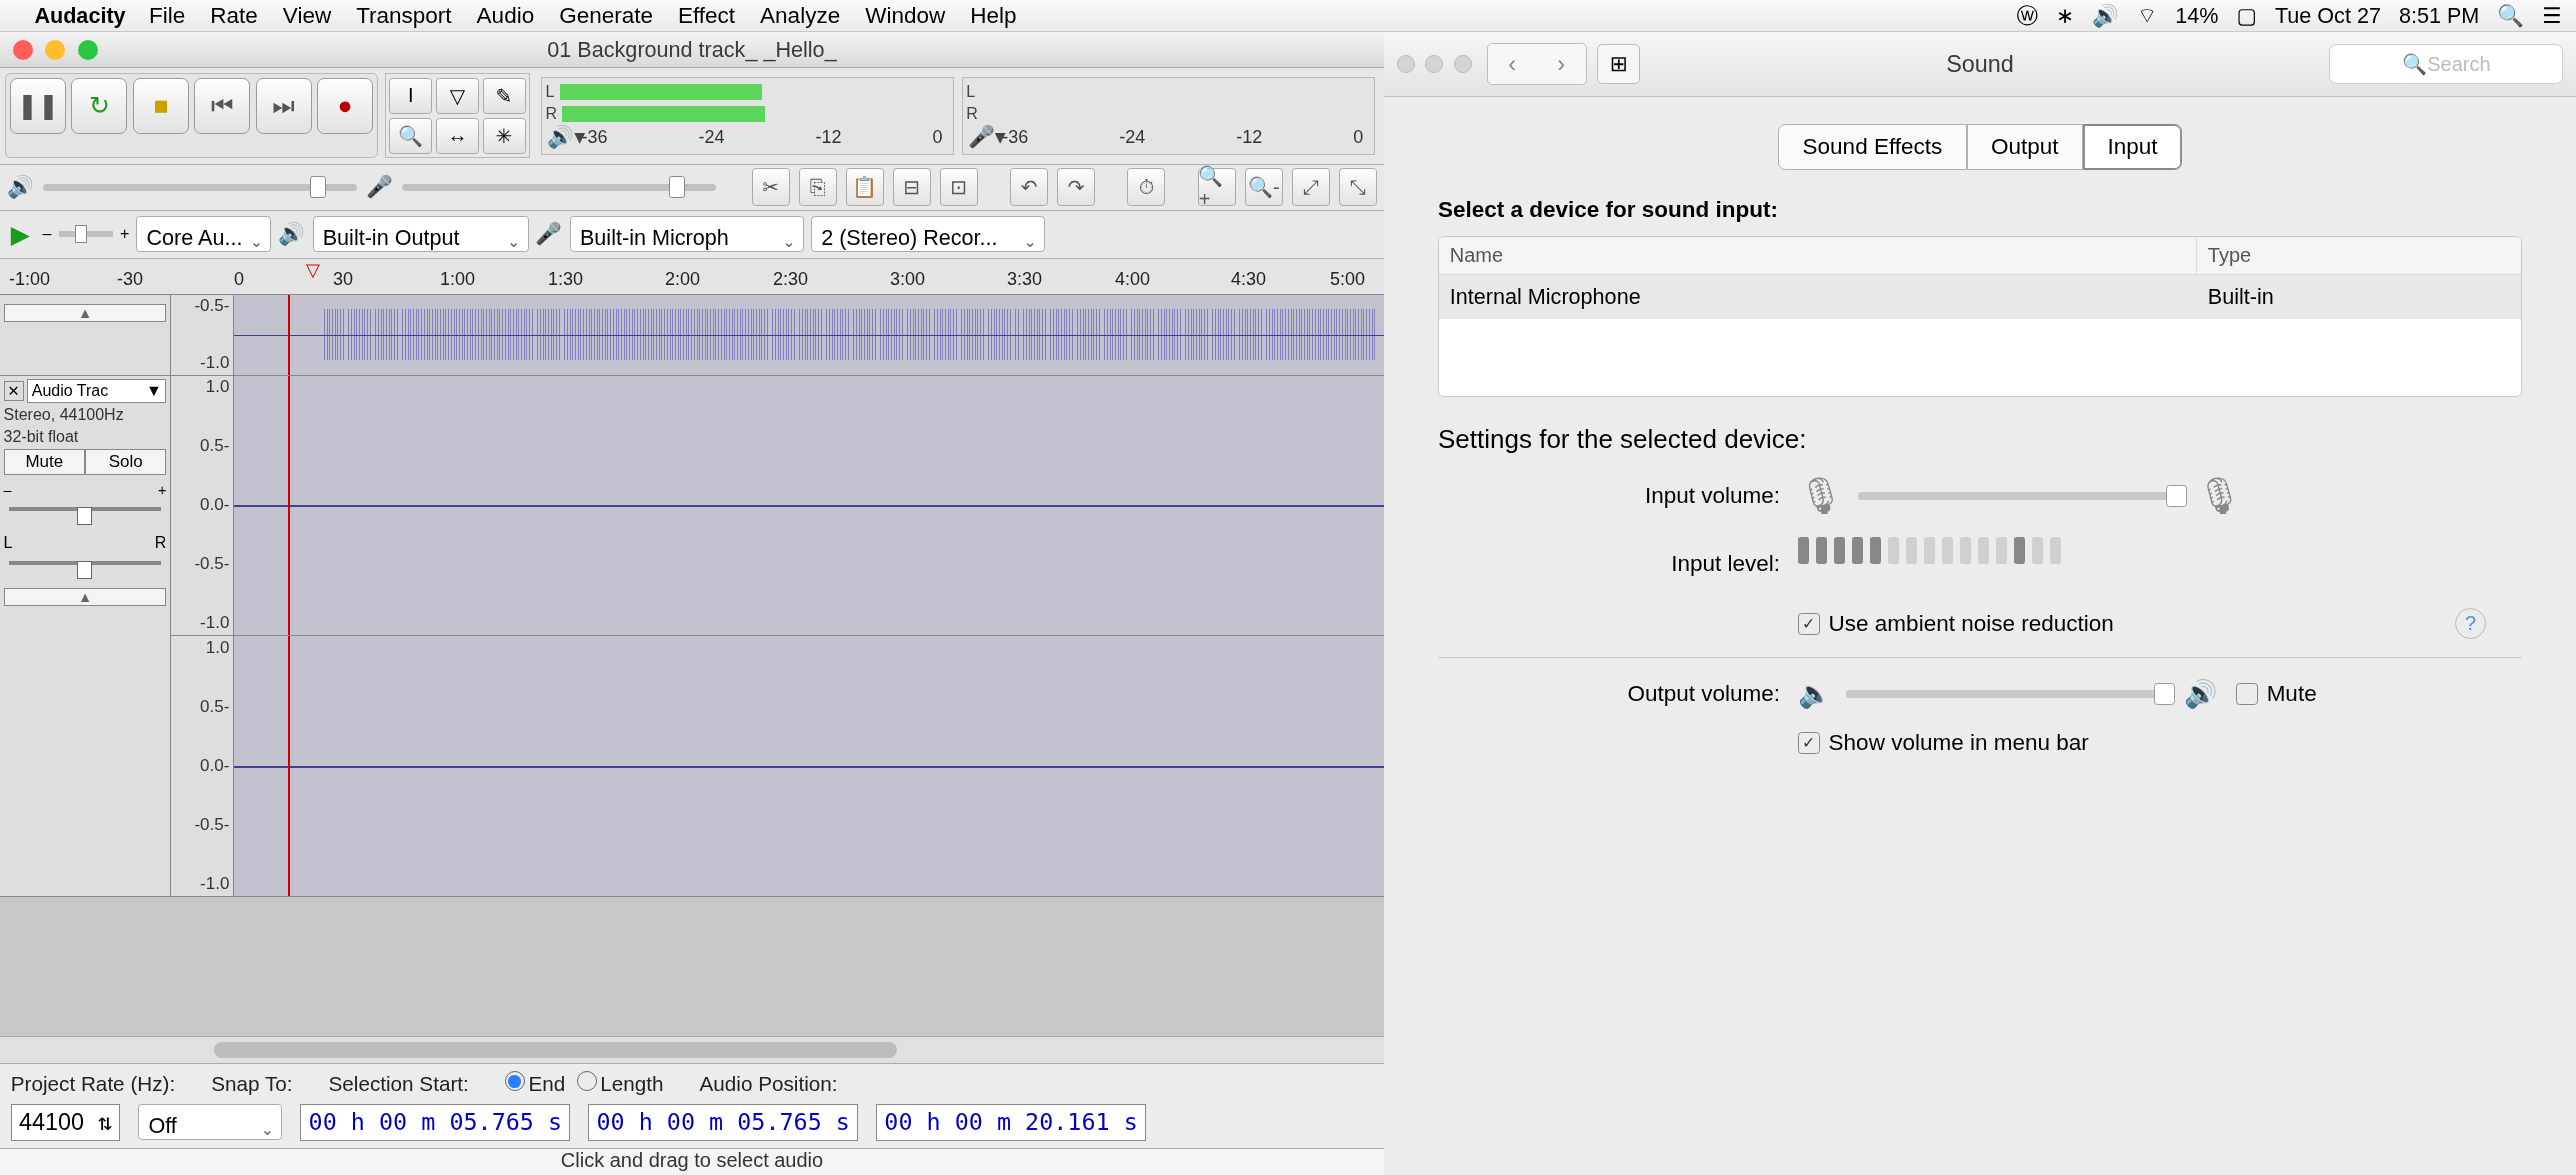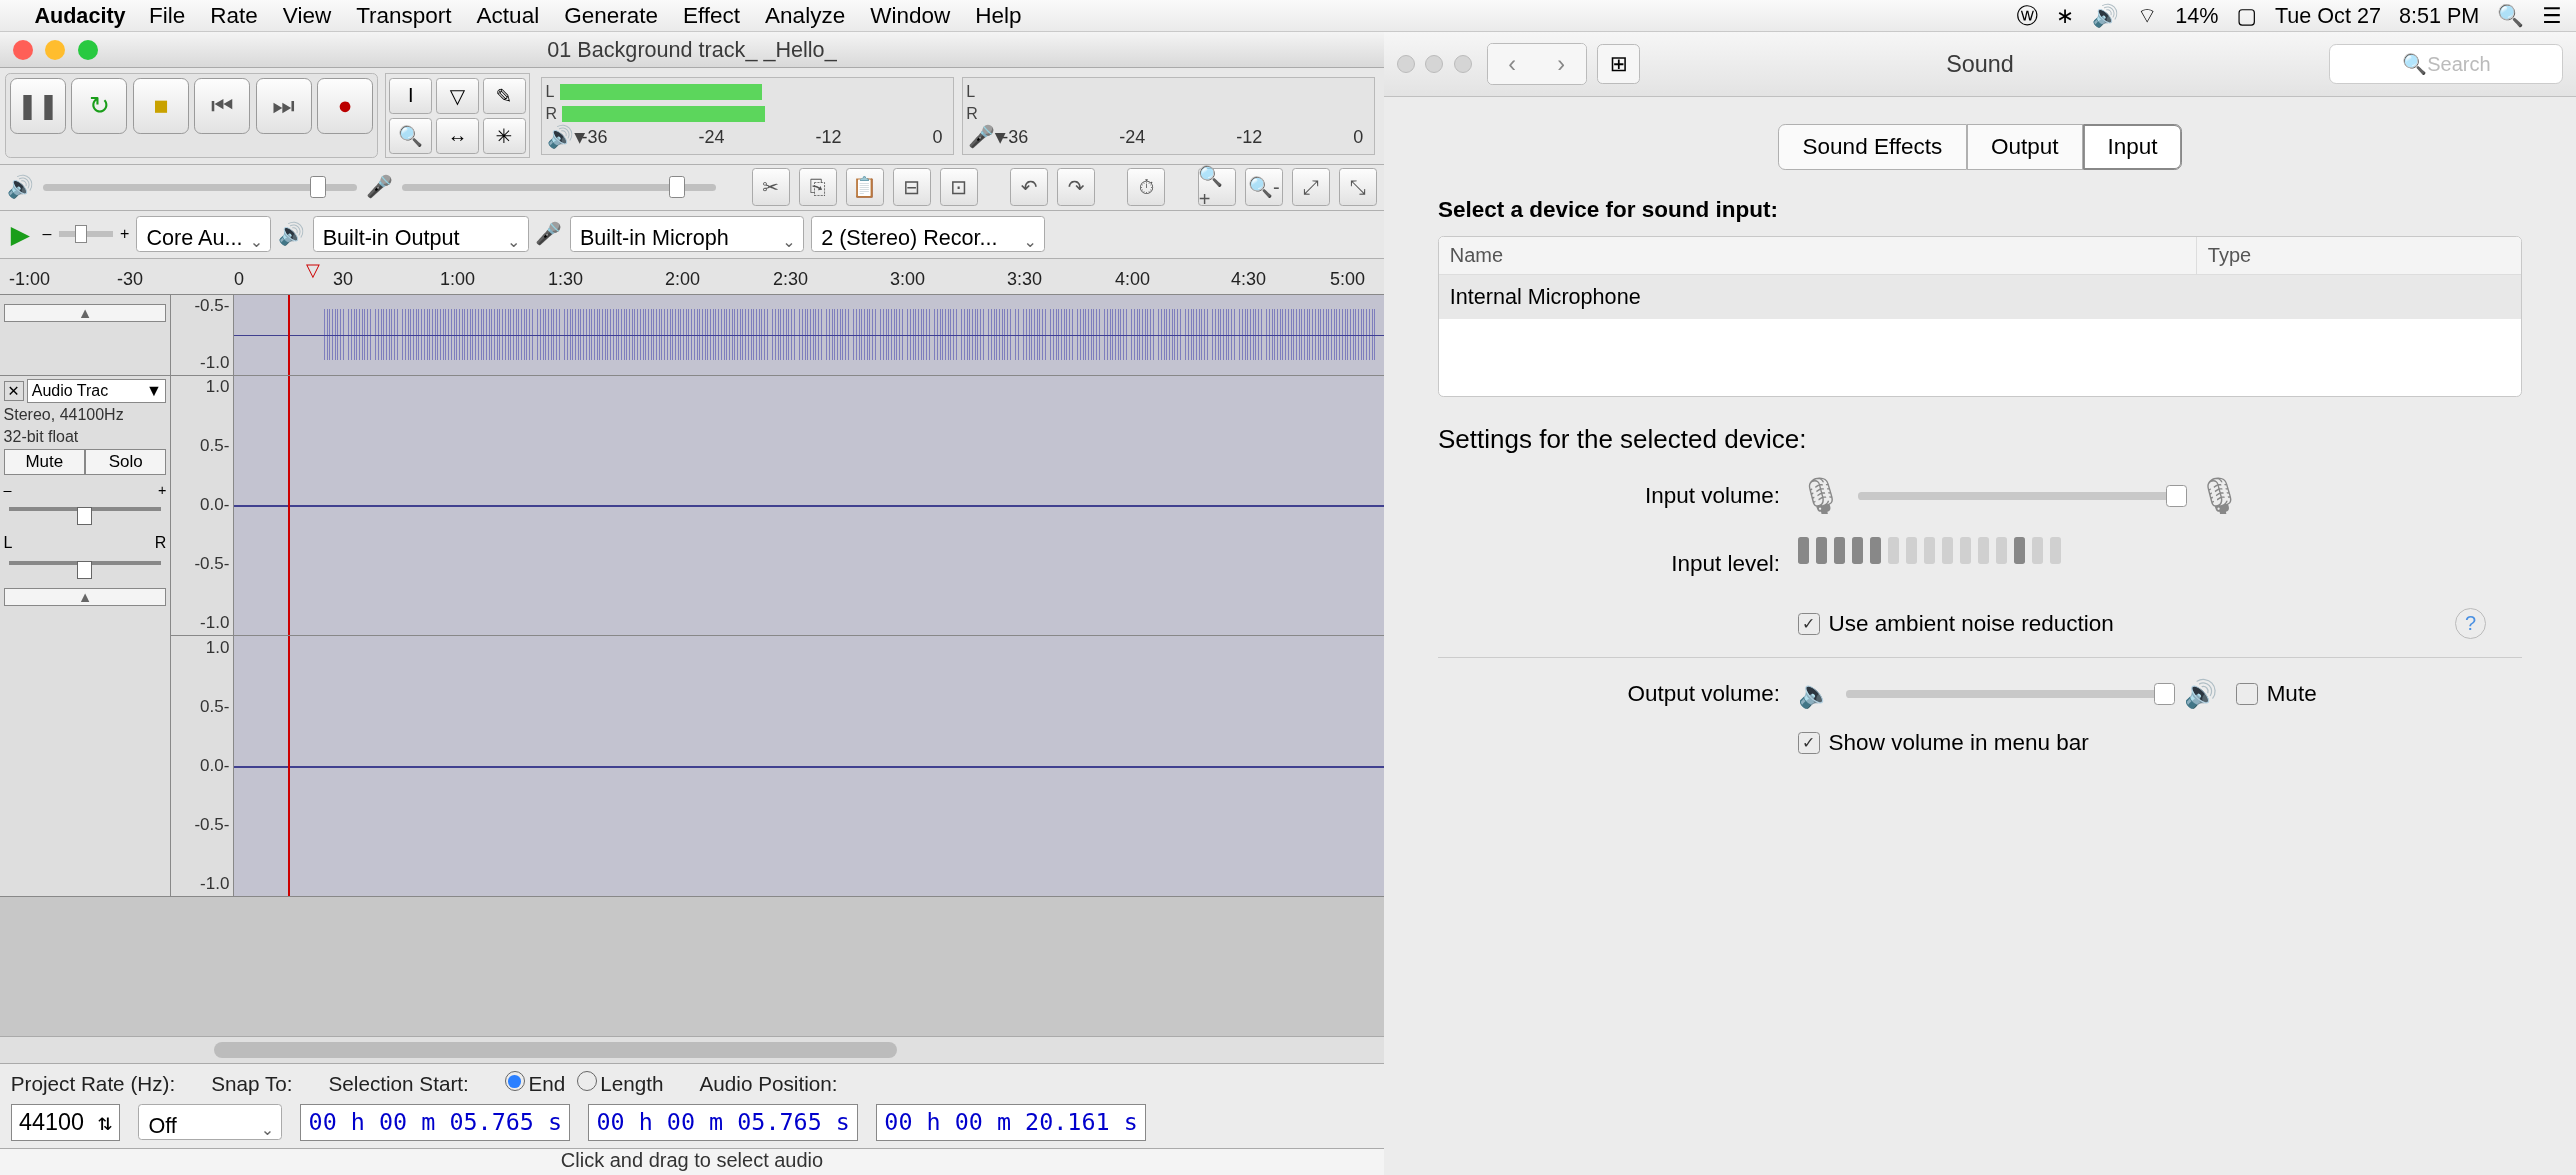--- a/index.html
+++ b/index.html
@@ -107,21 +107,21 @@
 </head>
 <body>
 
 <div class="menubar">
   <span class="apple"></span>
   <span class="app">Audacity</span>
   <span class="m">File</span>
   <span class="m">Rate</span>
   <span class="m">View</span>
   <span class="m">Transport</span>
-  <span class="m">Actual</span>
+  <span class="m">Audio</span>
   <span class="m">Generate</span>
   <span class="m">Effect</span>
   <span class="m">Analyze</span>
   <span class="m">Window</span>
   <span class="m">Help</span>
   <span class="spacer"></span>
   <span class="ric">ⓦ</span>
   <span class="ric">∗</span>
   <span class="ric">🔊</span>
   <span class="ric">⌔</span>
@@ -396,20 +396,21 @@
       <div class="s on">Input</div>
     </div>
     <h3>Select a device for sound input:</h3>
     <div class="devtable">
       <div class="hdr">
         <div>Name</div>
         <div>Type</div>
       </div>
       <div class="row sel">
         <div>Internal Microphone</div>
+        <div>Built-in</div>
       </div>
       <div class="blank"></div>
     </div>
     <div style="font-size:26px;margin-bottom:9px">Settings for the selected device:</div>
     <div class="setting-row">
       <div class="lbl">Input volume:</div>
       <span class="mic-icon">🎙</span>
       <div class="vslider">
           <div class="kn"></div>
         </div>

